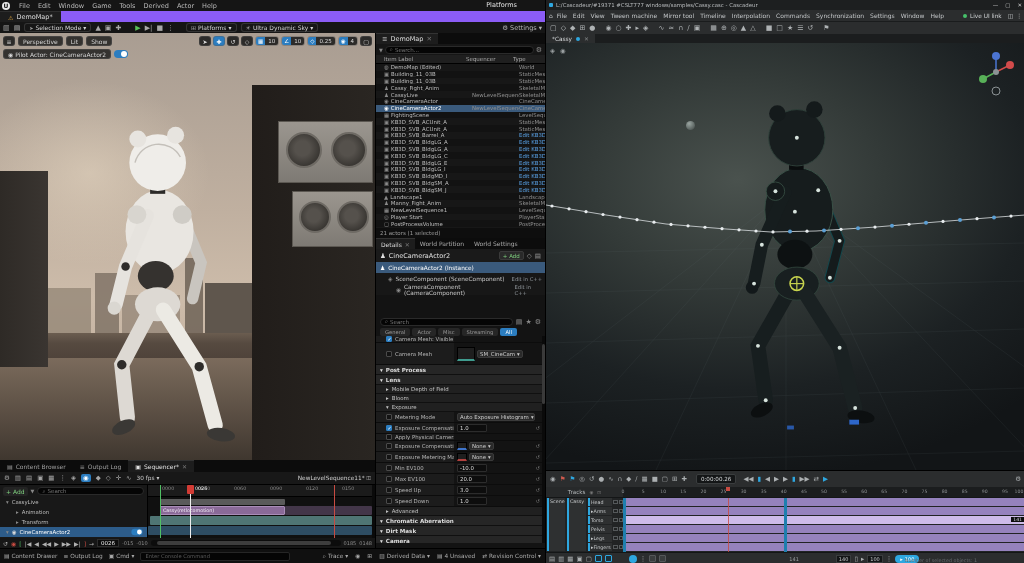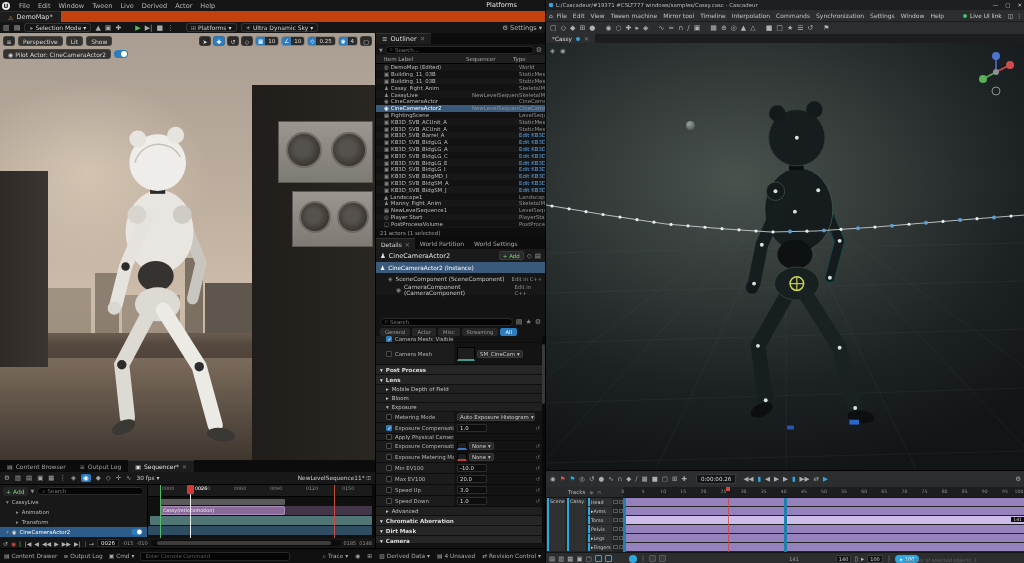--- a/index.html
+++ b/index.html
@@ -7,21 +7,21 @@
   body { font-family:"DejaVu Sans", sans-serif; background:#000; color:#c8c8c8; font-size:7px; position:relative; }
   .row { display:flex; align-items:center; }
   .ico { display:inline-block; text-align:center; color:#9a9a9a; }
   .pill { background:rgba(22,22,22,.8); border:1px solid rgba(90,90,90,.45); border-radius:3px; color:#d6d6d6; padding:0 4px; height:10px; display:flex; align-items:center; gap:2px; font-size:6px; }
   
   #ue { position:absolute; left:0; top:0; width:545px; height:563px; background:#181818; }
   .ue-menubar { position:absolute; left:0; top:0; width:545px; height:11px; background:#151515; display:flex; align-items:center; gap:1px; padding-left:2px; }
   .ue-logo { width:8px; height:8px; border-radius:50%; background:#e8e8e8; color:#111; font-size:6px; line-height:8px; text-align:center; font-weight:bold; margin-right:4px; }
   .ue-menu-item { padding:0 4px; color:#b9b9b9; font-size:6.5px; }
   .ue-copytext { position:absolute; right:28px; top:1px; color:#e3e3e3; font-size:6.5px; }
-  .ue-tabrow { position:absolute; left:0; top:11px; width:545px; height:11px; background:#c2410c; display:flex; }
+  .ue-tabrow { position:absolute; left:0; top:11px; width:545px; height:11px; background:#8b5cf6; display:flex; }
   .ue-leveltab { background:#1d1d1d; border-top:1px solid #2e2e2e; padding:0 8px; display:flex; align-items:center; gap:3px; font-size:6.5px; color:#ddd; }
   .warn { color:#d9a13b; font-size:6px; }
   .ue-toolbar { position:absolute; left:0; top:22px; width:545px; height:11px; background:#151515; display:flex; align-items:center; gap:4px; padding:0 3px; }
   .tbtn { color:#a8a8a8; font-size:7px; }
   .green { color:#58c158; }
   .ue-settings { position:absolute; right:3px; top:0; height:11px; display:flex; align-items:center; gap:2px; color:#b5b5b5; font-size:6.5px; }
   
   #ue-viewport { position:absolute; left:0; top:33px; width:375px; height:427px; overflow:hidden; background:linear-gradient(180deg,#a99d92 0%,#c0b0a0 42%,#cdbcaa 62%,#b5a392 100%); }
   .skyglow { position:absolute; left:-40px; top:40px; width:260px; height:200px; background:radial-gradient(ellipse at center, rgba(235,220,198,.5), rgba(235,220,198,0) 65%); }
   .bldg { position:absolute; background:#7d7166; }
@@ -161,22 +161,22 @@
 </head>
 <body>
 
 <div id="ue">
   <div class="ue-menubar">
     <div class="ue-logo">U</div>
     <div id="ue-menus" class="row">
         <div class="ue-menu-item">File</div>
         <div class="ue-menu-item">Edit</div>
         <div class="ue-menu-item">Window</div>
-        <div class="ue-menu-item">Tween</div>
-        <div class="ue-menu-item">Live</div>
+        <div class="ue-menu-item">Game</div>
+        <div class="ue-menu-item">Tools</div>
         <div class="ue-menu-item">Derived</div>
         <div class="ue-menu-item">Actor</div>
         <div class="ue-menu-item">Help</div>
       </div>
     <div class="ue-copytext">Platforms</div>
   </div>
   <div class="ue-tabrow">
     <div class="ue-leveltab">
       <span class="warn">⚠</span>
       <span>DemoMap*</span>
@@ -303,21 +303,21 @@
         <span>Pilot Actor: CineCameraActor2</span>
       </div>
       <div class="toggle"></div>
     </div>
   </div>
 
   <div id="outliner">
     <div class="ol-tabrow">
       <div class="ol-tab">
         <span>≡</span>
-        <span>Outliner</span>
+        <span>DemoMap</span>
         <span style="color:#777;">✕</span>
       </div>
     </div>
     <div class="ol-search">
       <span style="color:#888;font-size:5px;">▼</span>
       <div class="ol-input">
         <span style="margin-right:2px;">⌕</span>
         <span>Search...</span>
       </div>
       <span style="color:#888;">⚙</span>

